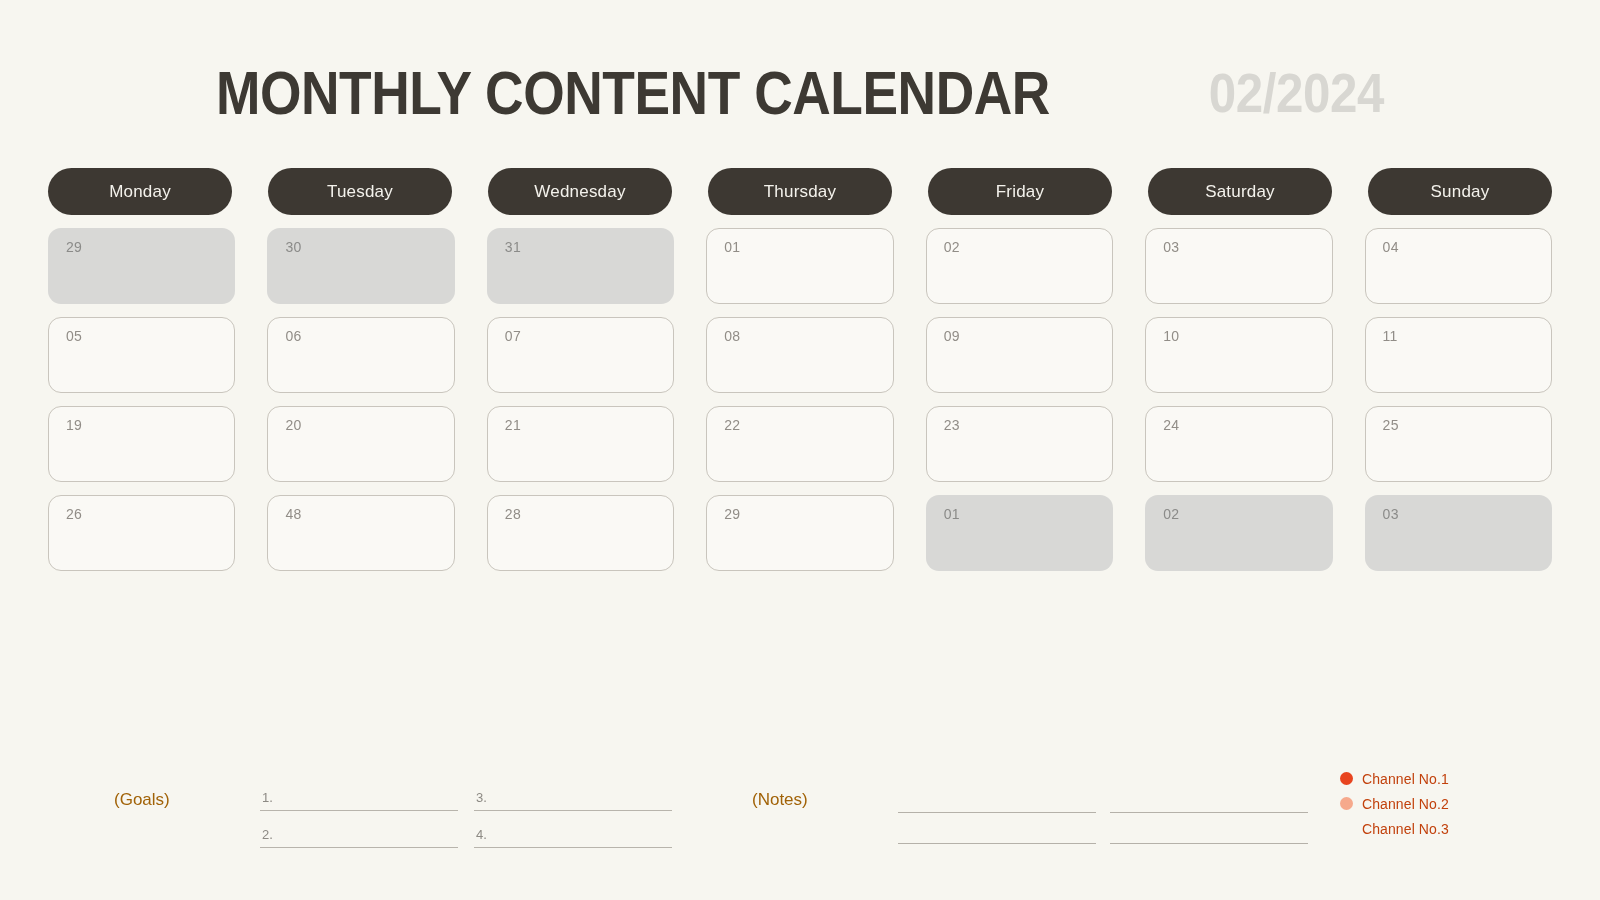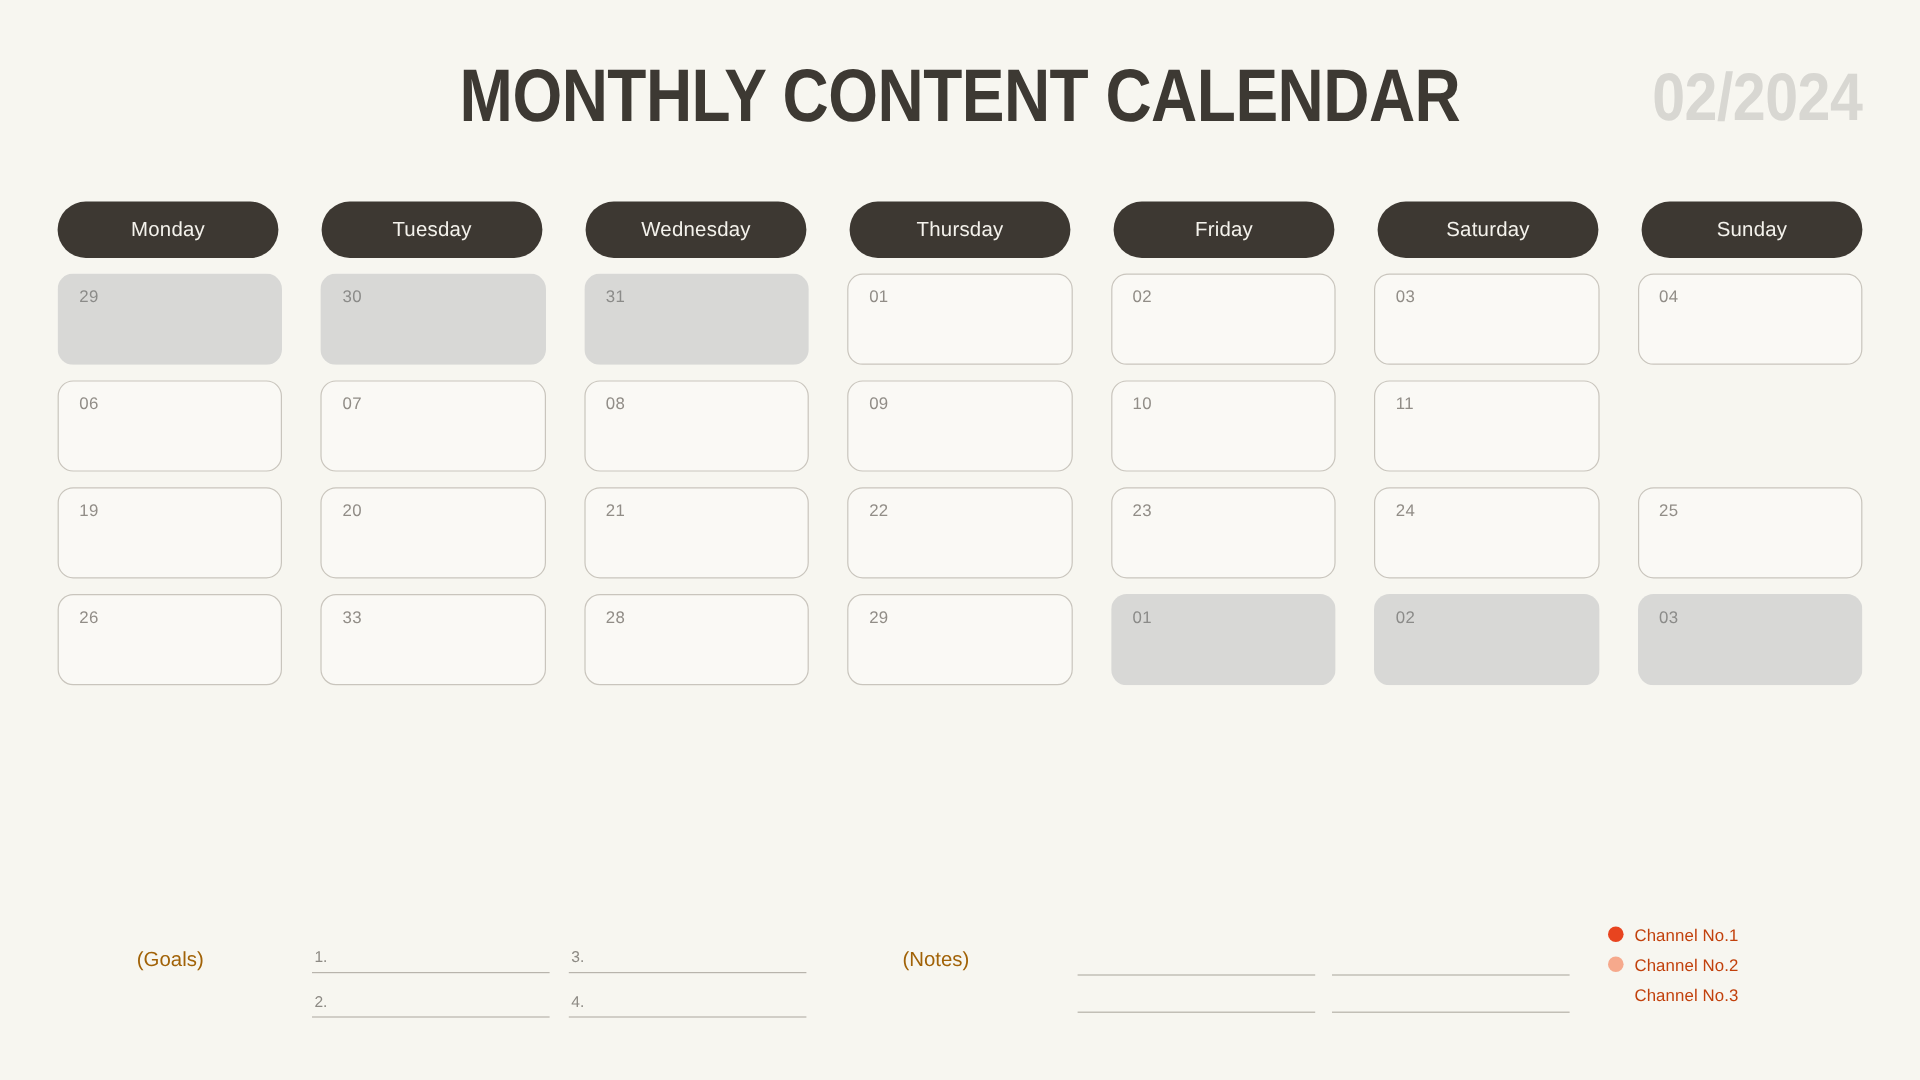--- a/index.html
+++ b/index.html
@@ -14,26 +14,26 @@
     font-family: "Liberation Sans", sans-serif;
     overflow: hidden;
     position: relative;
     -webkit-font-smoothing: antialiased;
   }
 
   
   .header {
     position: absolute;
     left: 48px;
-    top: 42px;
+    top: 54px;
     right: 48px;
     height: 78px;
     display: flex;
     align-items: center;
-    justify-content: flex-end;
+    justify-content: center;
   }
   .title {
     font-family: "Liberation Sans Narrow", "Liberation Sans", sans-serif;
     font-size: 62px;
     line-height: 62px;
     font-weight: 700;
     color: #3d3933;
     letter-spacing: -0.5px;
     transform: scaleX(0.86);
     transform-origin: left center;
@@ -208,20 +208,23 @@
         </div>
         <div class="cell">
           <span class="num">03</span>
         </div>
         <div class="cell">
           <span class="num">04</span>
         </div>
       </div>
       <div class="row week">
         <div class="cell">
+          <span class="num">05</span>
+        </div>
+        <div class="cell">
           <span class="num">06</span>
         </div>
         <div class="cell">
           <span class="num">07</span>
         </div>
         <div class="cell">
           <span class="num">08</span>
         </div>
         <div class="cell">
           <span class="num">09</span>
@@ -254,21 +257,21 @@
         </div>
         <div class="cell">
           <span class="num">25</span>
         </div>
       </div>
       <div class="row week">
         <div class="cell">
           <span class="num">26</span>
         </div>
         <div class="cell">
-          <span class="num">33</span>
+          <span class="num">48</span>
         </div>
         <div class="cell">
           <span class="num">28</span>
         </div>
         <div class="cell">
           <span class="num">29</span>
         </div>
         <div class="cell muted">
           <span class="num">01</span>
         </div>

